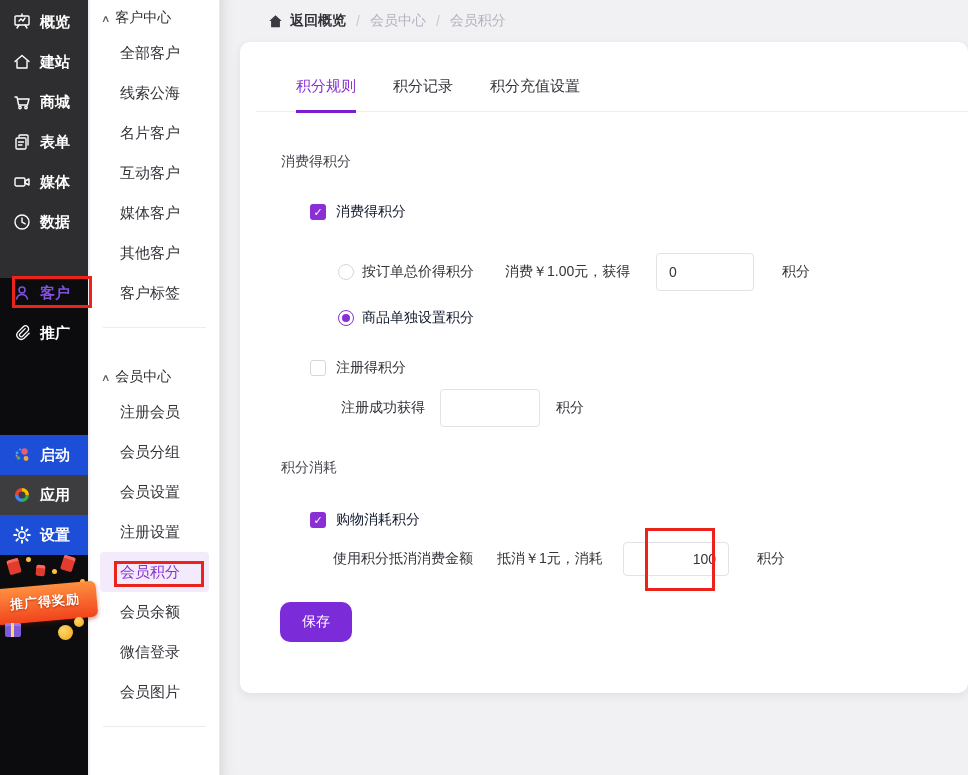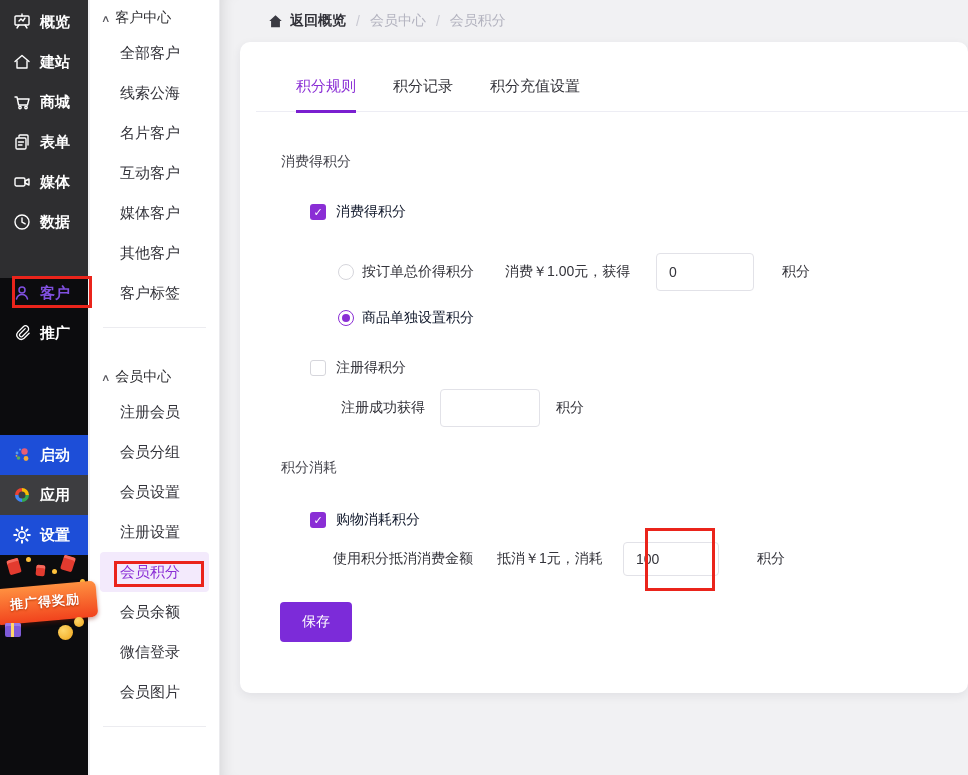--- a/index.html
+++ b/index.html
@@ -80,21 +80,21 @@
          font-weight:700;display:flex;align-items:center;justify-content:center;cursor:pointer}
   .cb-un{width:16px;height:16px;border:1px solid #d6d6dc;border-radius:3px;background:#fff;cursor:pointer}
   .radio{width:16px;height:16px;border-radius:50%;cursor:pointer}
   .radio-un{border:1px solid #d6d6dc;background:#fff}
   .radio-ck{border:1.5px solid #8a2ed5;background:#fff;display:flex;align-items:center;justify-content:center}
   .radio-dot{width:8px;height:8px;border-radius:50%;background:#8a2ed5}
 
   .tin{border:1px solid #e2e2e8;border-radius:4px;padding:0 12px;font-size:14px;color:#33333a;
        outline:none;background:#fff;position:absolute}
   .save-btn{position:absolute;left:40px;top:560px;width:72px;height:40px;background:#7c2bd9;color:#fff;
-            font-size:14px;border:none;border-radius:4px;cursor:pointer;
+            font-size:14px;border:none;border-radius:10px;cursor:pointer;
             font-family:"Liberation Sans","DejaVu Sans",sans-serif}
   .annot-input{left:405px;top:486px;width:70px;height:63px}
 </style>
 </head>
 <body>
 
 <aside class="psb">
   <div class="psb-group-top">
     <div class="psb-item">
       <span class="ic">
@@ -329,21 +329,21 @@
         <span class="cb-ck">
             <span>✓</span>
           </span>
       </span>
       <span class="abs plabel" style="left:96px">购物消耗积分</span>
     </div>
 
     <div class="row" style="top:499px;height:36px">
       <span class="abs" style="left:93px">使用积分抵消消费金额</span>
       <span class="abs" style="left:257px">抵消￥1元，消耗</span>
-      <input class="tin" style="left: 383px; top: 1px; width: 96px; height: 34px;" value="100">
+      <input class="tin" style="left: 383px; top: 1px; width: 106px; height: 34px; text-align: right;" value="100">
       <span class="abs" style="left:517px">积分</span>
     </div>
 
     <div class="annot annot-input"></div>
 
     <button class="save-btn">保存</button>
   </section>
 </main>
 
 </body></html>

